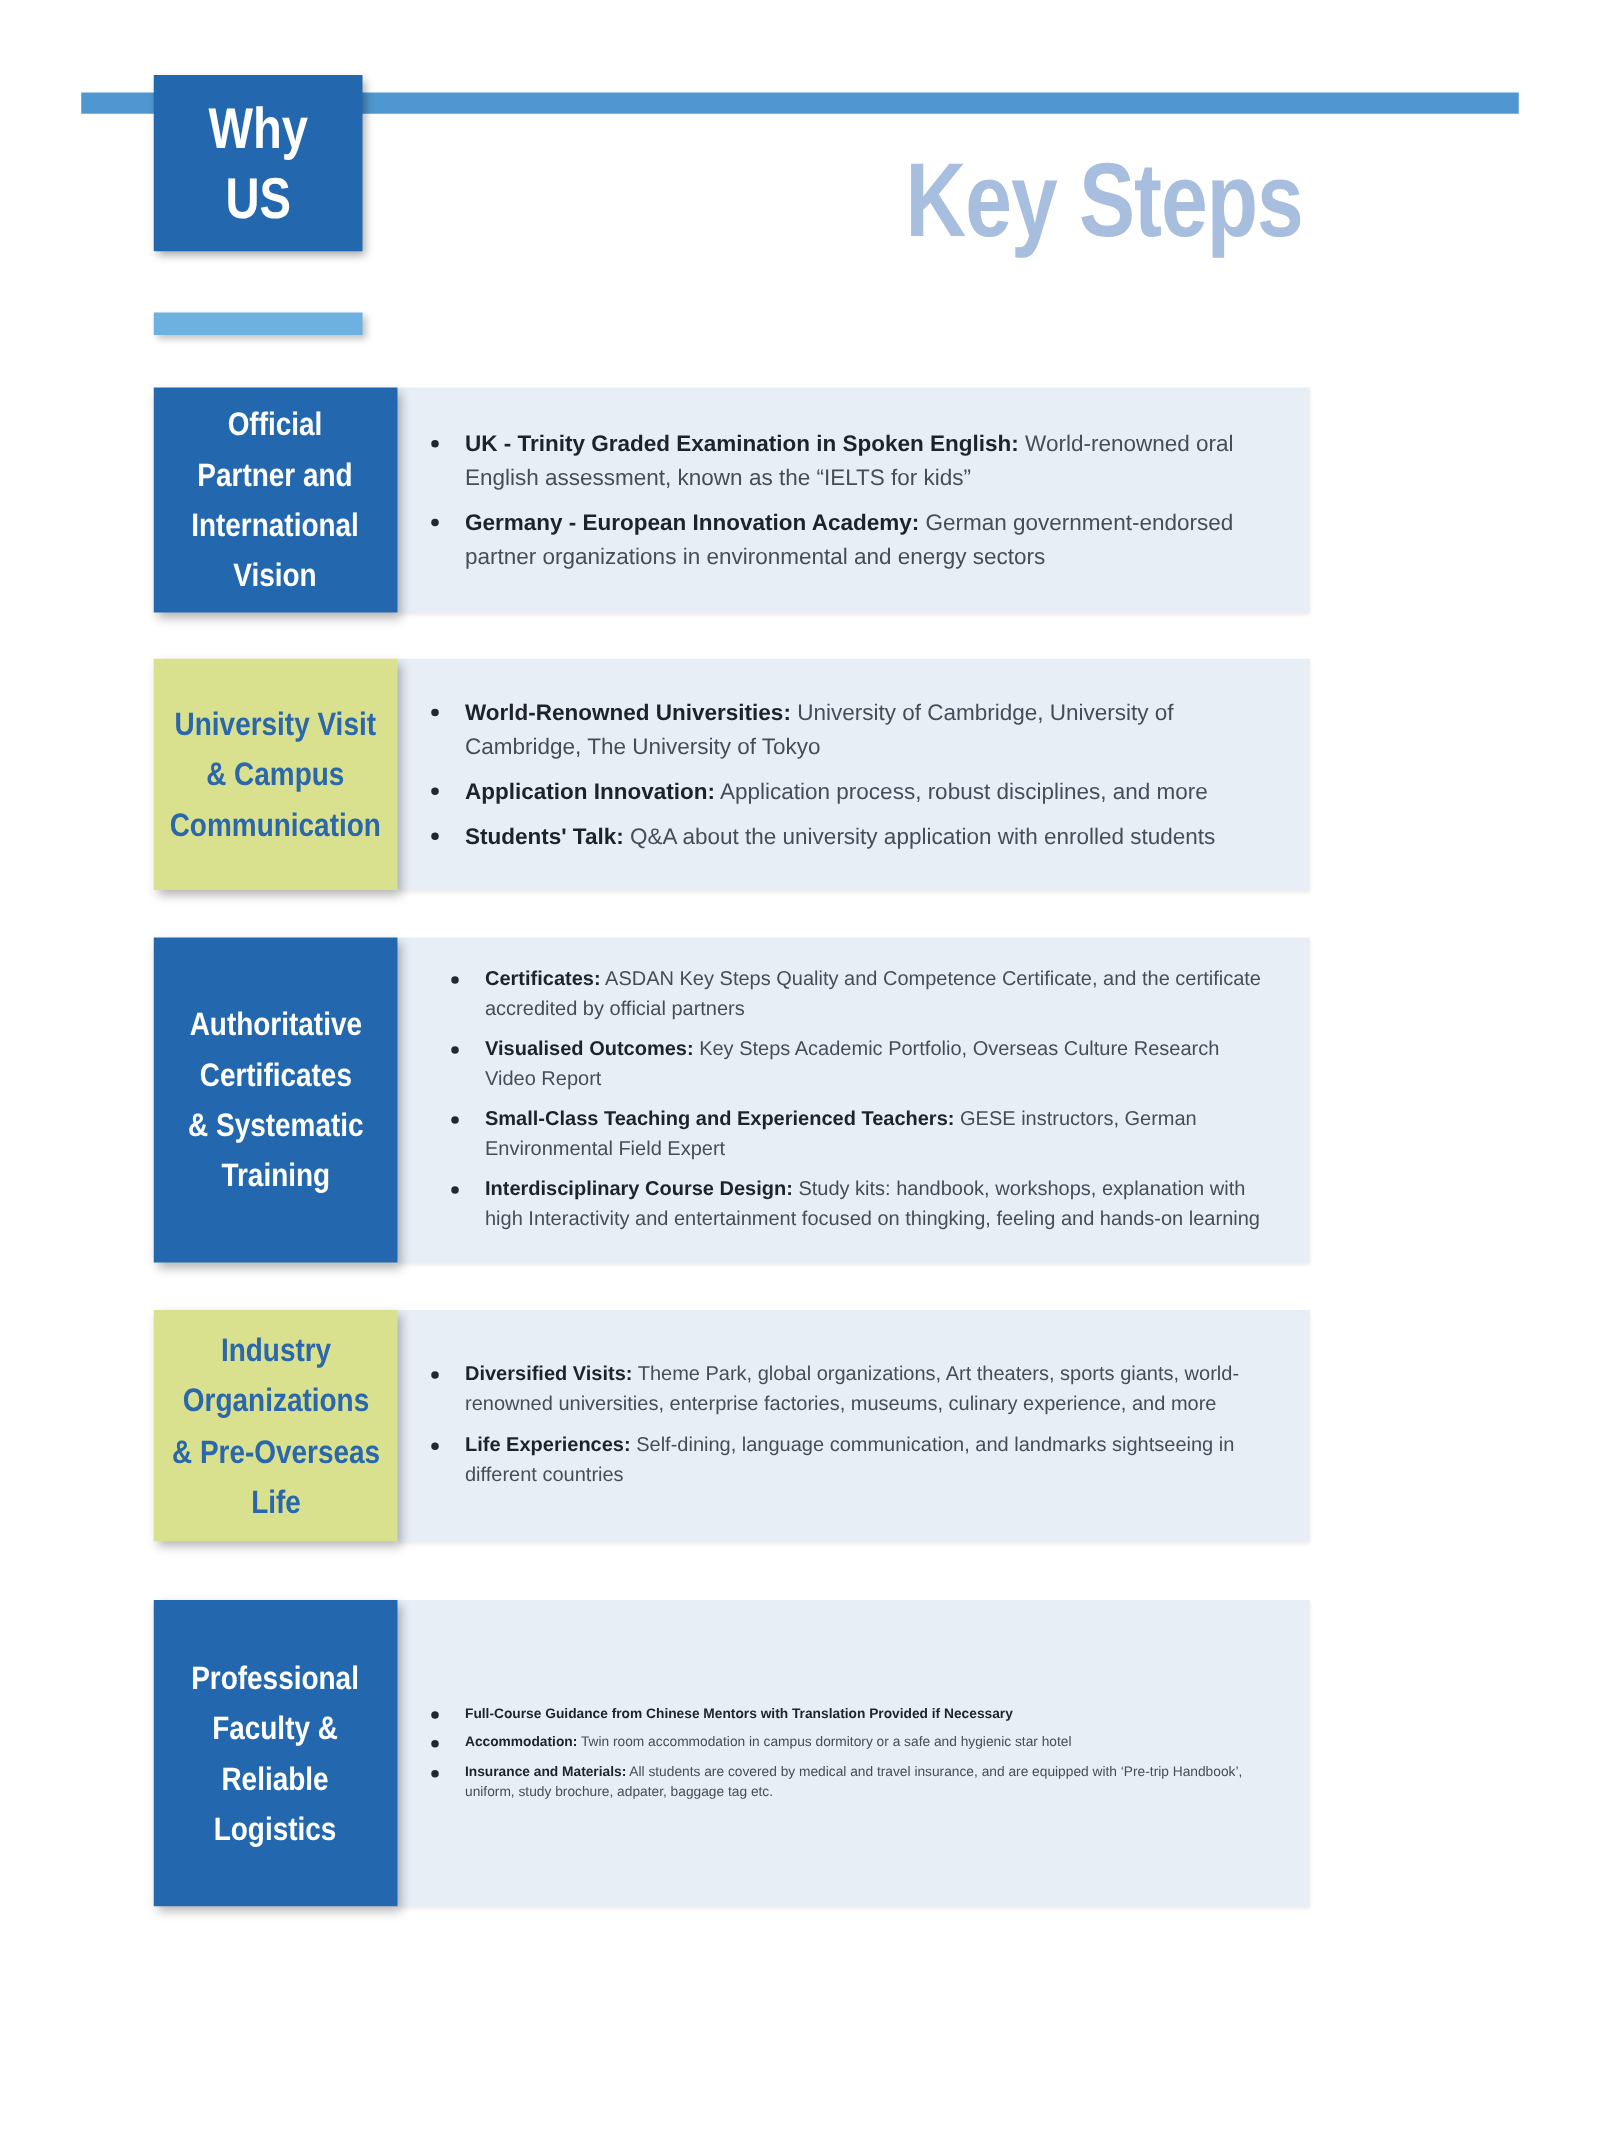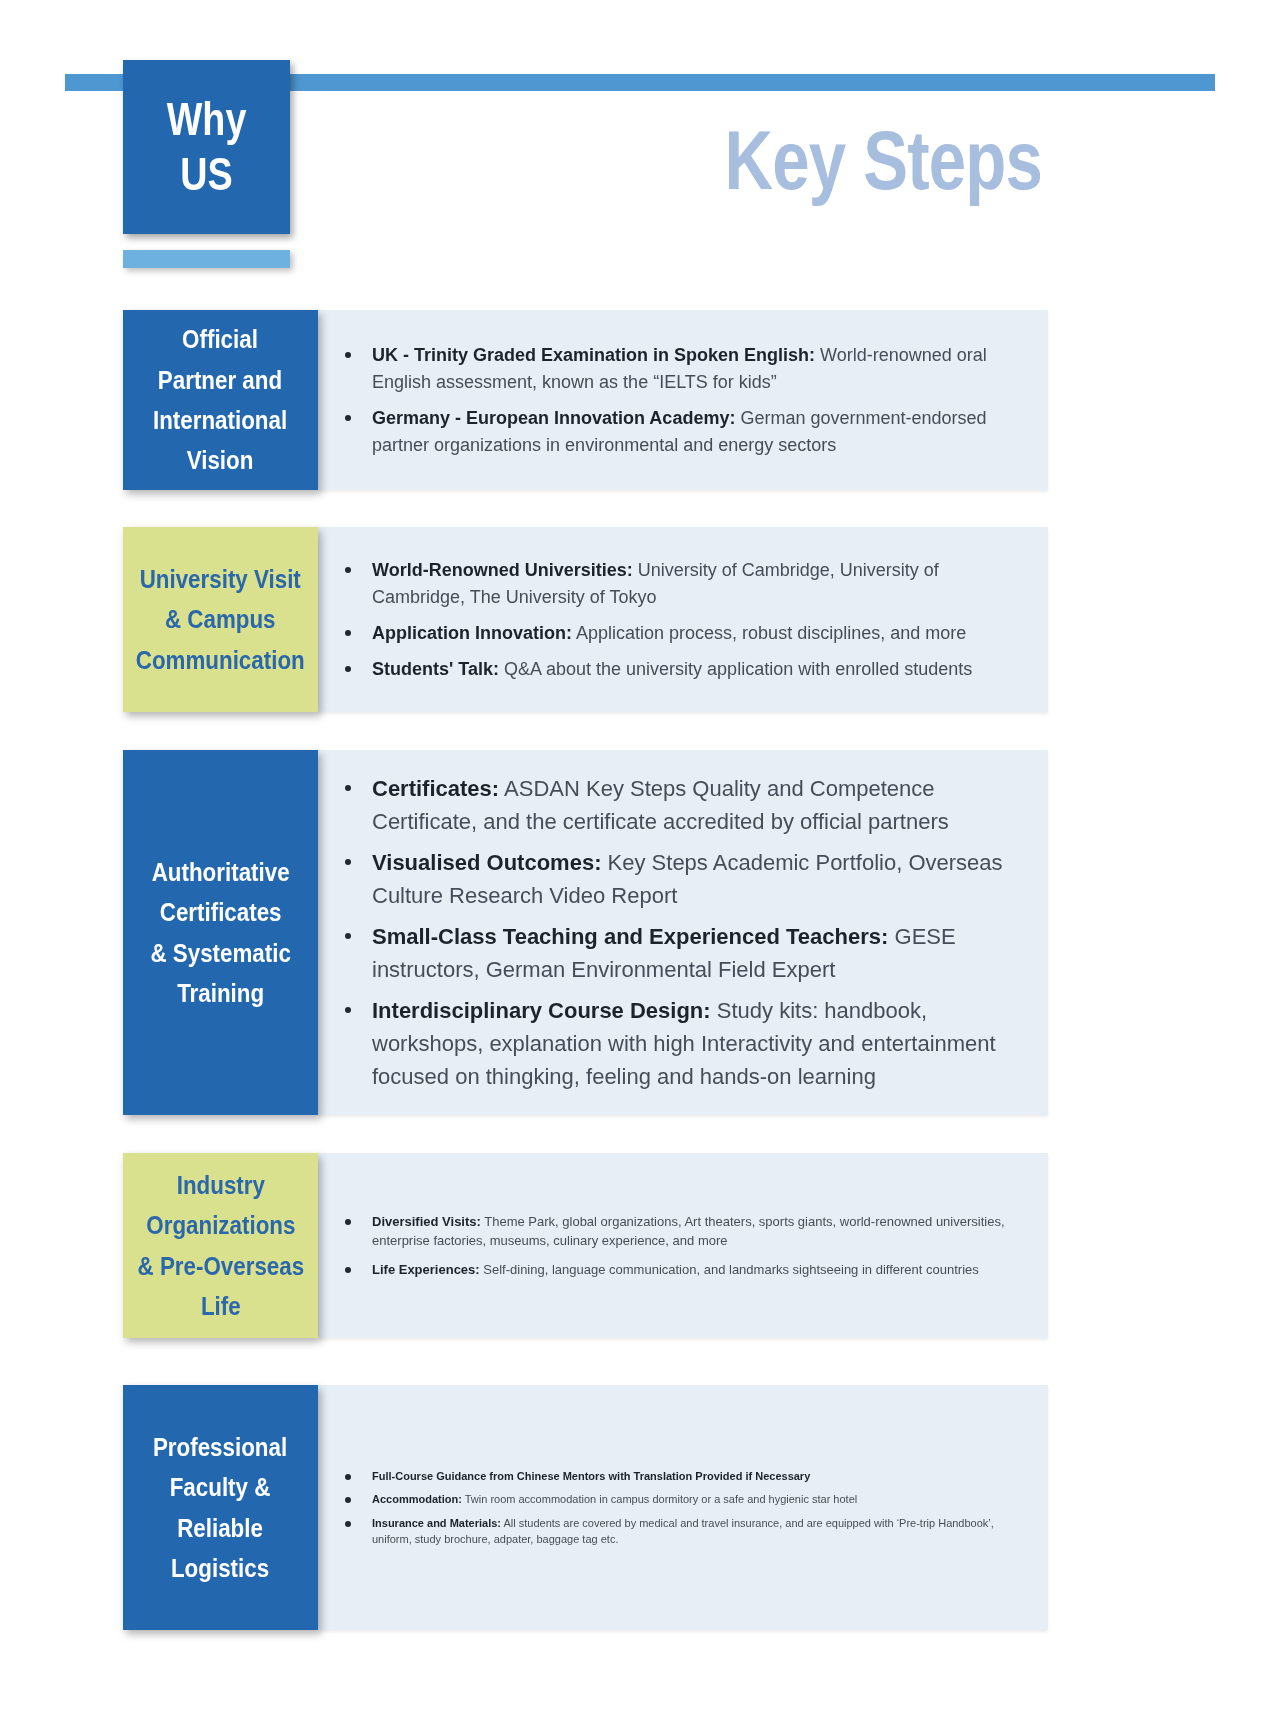--- a/index.html
+++ b/index.html
@@ -2,21 +2,21 @@
 <html><head>
 <meta charset="utf-8">
 <style>
   html,body{margin:0;padding:0;}
   body{
     width:1279px;height:1715px;position:relative;background:#ffffff;
     font-family:"Liberation Sans",sans-serif;overflow:hidden;
   }
   
   .header-bar{position:absolute;left:65px;top:74px;width:1150px;height:17px;background:#4e97d1;}
-  .ribbon{position:absolute;left:123px;top:60px;width:167px;height:174px;background:#2368ae;
+  .ribbon{position:absolute;left:123px;top:60px;width:167px;height:141px;background:#2368ae;
     box-shadow:3px 4px 7px rgba(0,0,0,.35);display:flex;align-items:center;justify-content:center;z-index:2;}
   .ribbon-accent{position:absolute;left:123px;top:250px;width:167px;height:18px;background:#6db1e1;
     box-shadow:3px 3px 6px rgba(0,0,0,.25);z-index:2;}
   .ribbon-text{color:#ffffff;font-weight:bold;font-size:46px;line-height:1.2;text-align:center;
     transform:scaleX(.82);letter-spacing:0;}
   .ribbon-text span{display:block;}
   .key-steps{position:absolute;top:118px;right:237px;color:#a7bede;font-weight:bold;font-size:84px;
     line-height:1;transform:scaleX(.8);transform-origin:right center;letter-spacing:-1px;white-space:nowrap;}
   
   .sections{position:absolute;left:123px;top:310px;width:925px;}
@@ -35,22 +35,22 @@
   .theme-lime{background:#d9e18f;}
   .theme-lime .label-text{color:#2a67ab;}
   .panel{flex:1;background:#e7eef5;display:flex;flex-direction:column;justify-content:center;
     padding:14px 22px 14px 0;box-shadow:0 2px 3px rgba(0,0,0,.08);}
   .panel ul{list-style:none;margin:0;padding:0;}
   .panel li{position:relative;padding-left:54px;color:#454e58;line-height:1.5;}
   .panel li::before{content:'';position:absolute;left:27px;top:.58em;width:6px;height:6px;
     border-radius:50%;background:#22282e;}
   .lead{font-weight:bold;color:#1d2329;}
   .size-lg li{font-size:18px;margin:9px 0;}
-  .size-md li{font-size:13px;margin:9px 0;}
-  .size-sm li{font-size:22px;margin:8px 0;}
+  .size-md li{font-size:16px;margin:9px 0;}
+  .size-sm li{font-size:16px;margin:8px 16px;}
   .size-xs li{font-size:11px;margin:7px 0;}
 </style>
 </head>
 <body>
 
 <div class="header-bar"></div>
 
 <div class="ribbon">
   <div class="ribbon-text">
     <span>Why</span>

